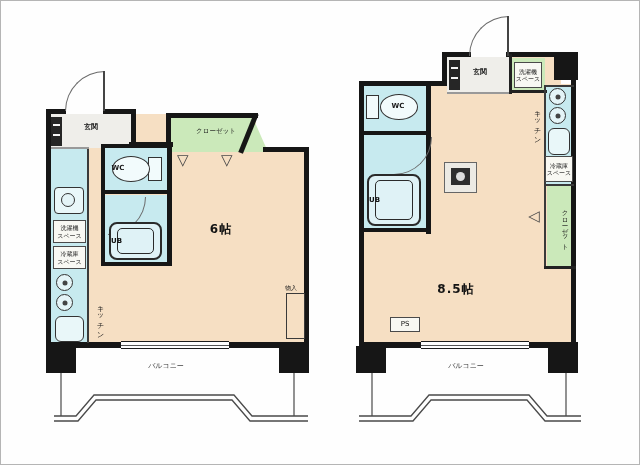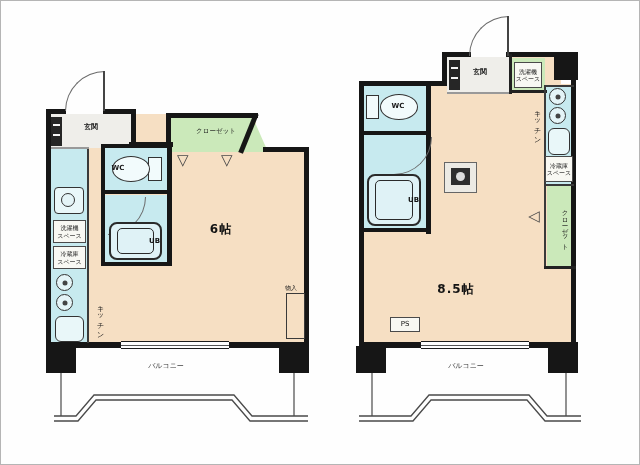--- a/index.html
+++ b/index.html
@@ -11,21 +11,21 @@
   .step{position:absolute;background:#999;}
   .lbl{position:absolute;color:#1b1b1b;font-size:7px;line-height:1.15;text-align:center;white-space:nowrap;}
   .big{font-size:12px;font-weight:bold;letter-spacing:1px;color:#141414;}
   .lblbox{position:absolute;background:#f8f8f3;border:1px solid #4a4a4a;font-size:6px;line-height:1.25;text-align:center;color:#111;display:flex;flex-direction:column;justify-content:center;box-sizing:border-box;}
   .vtext{writing-mode:vertical-rl;text-orientation:upright;letter-spacing:1px;white-space:nowrap;}
   .arc-tl{position:absolute;border-top:1.2px solid #6a6a6a;border-left:1.2px solid #6a6a6a;border-top-left-radius:100% 100%;box-sizing:border-box;}
   .arc-br{position:absolute;border-bottom:1.2px solid #6a6a6a;border-right:1.2px solid #6a6a6a;border-bottom-right-radius:100% 100%;box-sizing:border-box;}
   .leaf{position:absolute;background:#444;}
   .circle{position:absolute;border:1.5px solid #333;border-radius:50%;background:#e4f4f7;box-sizing:border-box;}
   .dot{position:absolute;width:5px;height:5px;border-radius:50%;background:#444;left:50%;top:50%;transform:translate(-50%,-50%);}
-  .tub{position:absolute;border:2px solid #2a2a2a;border-radius:8px;background:#dff2f6;box-sizing:border-box;display:flex;align-items:center;justify-content:flex-end;}
+  .tub{position:absolute;border:2px solid #2a2a2a;border-radius:8px;background:#dff2f6;box-sizing:border-box;display:flex;align-items:center;justify-content:flex-start;}
   .tubin{position:absolute;inset:4px 6px;border:1.2px solid #2a2a2a;border-radius:5px;}
   .tublbl{position:relative;font-size:7px;font-weight:bold;color:#111;}
   .tank{position:absolute;border:1.5px solid #333;background:#f2fbfc;box-sizing:border-box;}
   .bowl{position:absolute;border:1.5px solid #333;border-radius:50%;background:#f2fbfc;box-sizing:border-box;}
   .sink{position:absolute;border:1.5px solid #333;border-radius:6px;background:#e9f7f9;box-sizing:border-box;}
   .box{position:absolute;border:1.5px solid #3a3a3a;box-sizing:border-box;}
   .dark{position:absolute;background:#262626;}
   .dash{position:absolute;background:#f5f5f5;}
   .fold{position:absolute;color:#4a4a4a;line-height:1;font-size:15px;}
   .window{position:absolute;background:#fff;border-top:1.5px solid #1d1d1d;border-bottom:1.5px solid #1d1d1d;box-sizing:border-box;}

